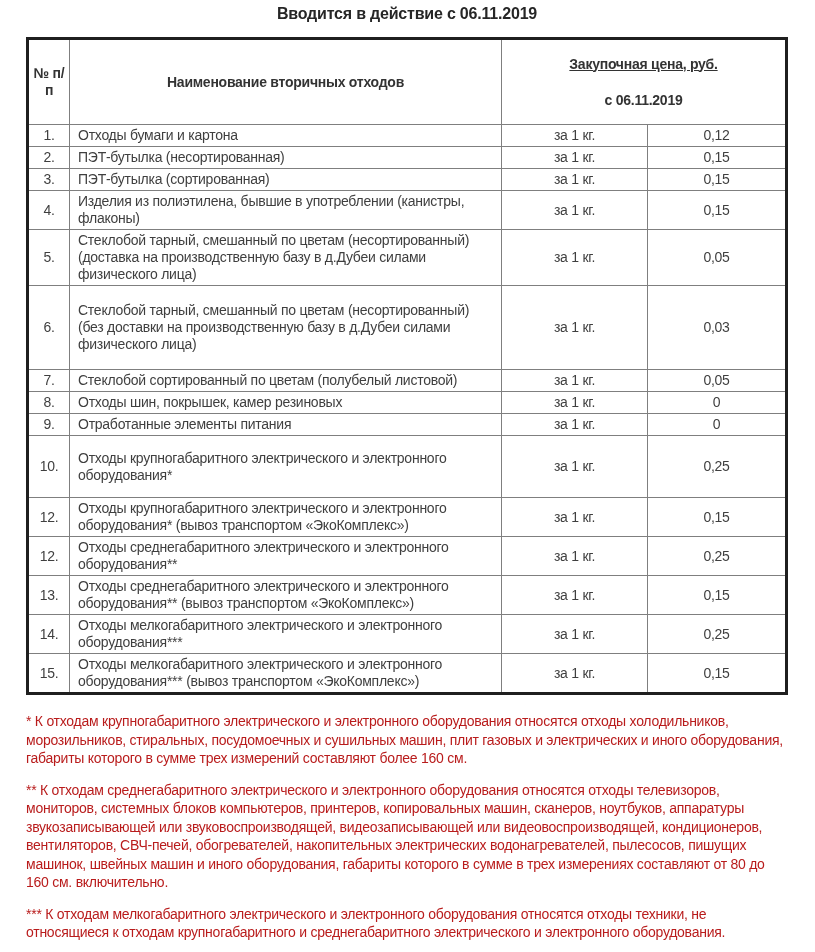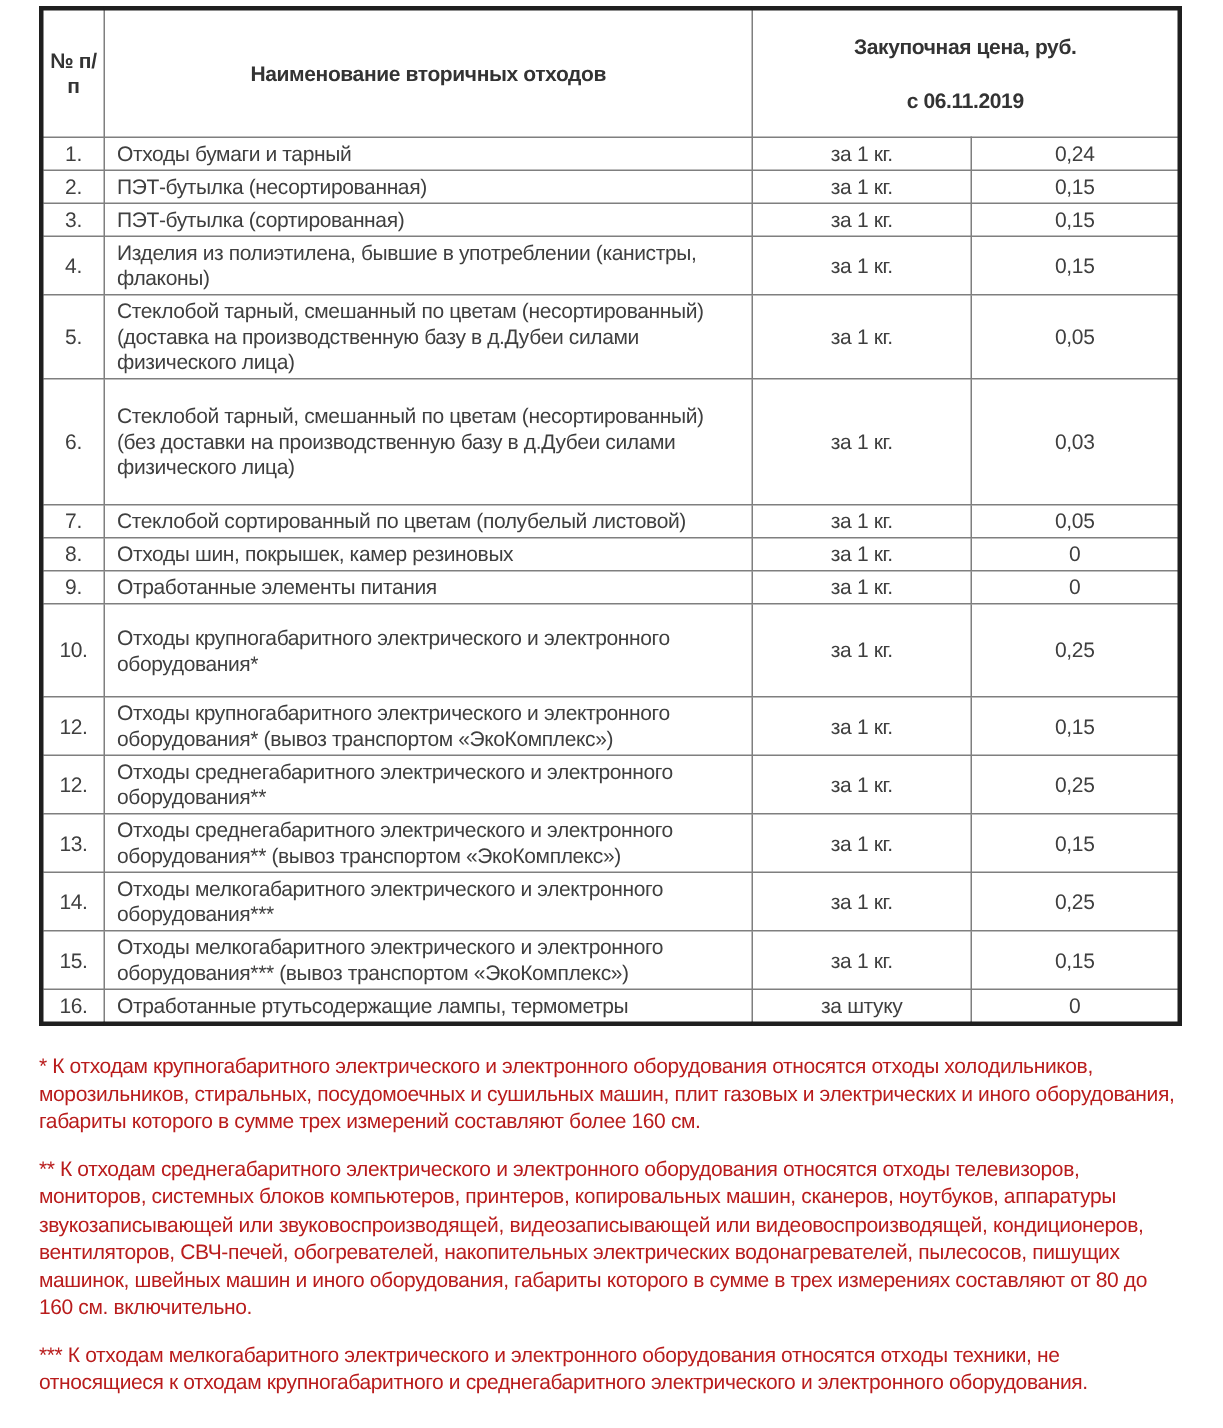--- a/index.html
+++ b/index.html
@@ -39,21 +39,21 @@
     letter-spacing: -0.25px;
     line-height: 17px;
   }
   .price-table thead th {
     height: 78px;
     font-weight: bold;
     text-align: center;
     color: #333333;
     padding: 3px 4px;
   }
-  .hdr-price .line1 { margin-bottom: 19px; }
+  .hdr-price .line1 { margin-bottom: 19px; text-decoration: underline; }
   .price-table td.cell-num {
     text-align: center;
     padding: 1px 2px;
   }
   .price-table td.cell-name {
     text-align: left;
     padding: 2px 8px;
   }
   .price-table td.cell-unit,
   .price-table td.cell-price {
@@ -73,20 +73,21 @@
     color: #b91c1c;
     margin: 0 0 13px 0;
   }
   .footnote:last-child { margin-bottom: 0; }
 </style>
 </head>
 <body>
 
 <div class="page">
 
+  <h1 class="doc-title">Вводится в действие с 06.11.2019</h1>
 
   <table class="price-table">
     <colgroup>
       <col style="width:42px">
       <col style="width:432px">
       <col style="width:146px">
       <col>
     </colgroup>
     <thead>
       <tr>
@@ -94,23 +95,23 @@
         <th>Наименование вторичных отходов</th>
         <th colspan="2" class="hdr-price">
           <div class="line1">Закупочная цена, руб.</div>
           <div class="line2">с 06.11.2019</div>
         </th>
       </tr>
     </thead>
     <tbody>
         <tr>
       <td class="cell-num">1.</td>
-      <td class="cell-name">Отходы бумаги и тарный</td>
-      <td class="cell-unit">за 1 кг.</td>
-      <td class="cell-price">0,24</td>
+      <td class="cell-name">Отходы бумаги и картона</td>
+      <td class="cell-unit">за 1 кг.</td>
+      <td class="cell-price">0,12</td>
     </tr>
         <tr>
       <td class="cell-num">2.</td>
       <td class="cell-name">ПЭТ-бутылка (несортированная)</td>
       <td class="cell-unit">за 1 кг.</td>
       <td class="cell-price">0,15</td>
     </tr>
         <tr>
       <td class="cell-num">3.</td>
       <td class="cell-name">ПЭТ-бутылка (сортированная)</td>
@@ -181,26 +182,20 @@
       <td class="cell-num">14.</td>
       <td class="cell-name">Отходы мелкогабаритного электрического и электронного оборудования***</td>
       <td class="cell-unit">за 1 кг.</td>
       <td class="cell-price">0,25</td>
     </tr>
         <tr>
       <td class="cell-num">15.</td>
       <td class="cell-name">Отходы мелкогабаритного электрического и электронного оборудования*** (вывоз транспортом «ЭкоКомплекс»)</td>
       <td class="cell-unit">за 1 кг.</td>
       <td class="cell-price">0,15</td>
-    </tr>
-        <tr>
-      <td class="cell-num">16.</td>
-      <td class="cell-name">Отработанные ртутьсодержащие лампы, термометры</td>
-      <td class="cell-unit">за штуку</td>
-      <td class="cell-price">0</td>
     </tr>
       </tbody>
   </table>
 
   <div class="notes">
     <p class="footnote">* К отходам крупногабаритного электрического и электронного оборудования относятся отходы холодильников, морозильников, стиральных, посудомоечных и сушильных машин, плит газовых и электрических и иного оборудования, габариты которого в сумме трех измерений составляют более 160 см.</p>
     <p class="footnote">** К отходам среднегабаритного электрического и электронного оборудования относятся отходы телевизоров, мониторов, системных блоков компьютеров, принтеров, копировальных машин, сканеров, ноутбуков, аппаратуры звукозаписывающей или звуковоспроизводящей, видеозаписывающей или видеовоспроизводящей, кондиционеров, вентиляторов, СВЧ-печей, обогревателей, накопительных электрических водонагревателей, пылесосов, пишущих машинок, швейных машин и иного оборудования, габариты которого в сумме в трех измерениях составляют от 80 до 160 см. включительно.</p>
     <p class="footnote">*** К отходам мелкогабаритного электрического и электронного оборудования относятся отходы техники, не относящиеся к отходам крупногабаритного и среднегабаритного электрического и электронного оборудования.</p>
   </div>
 

